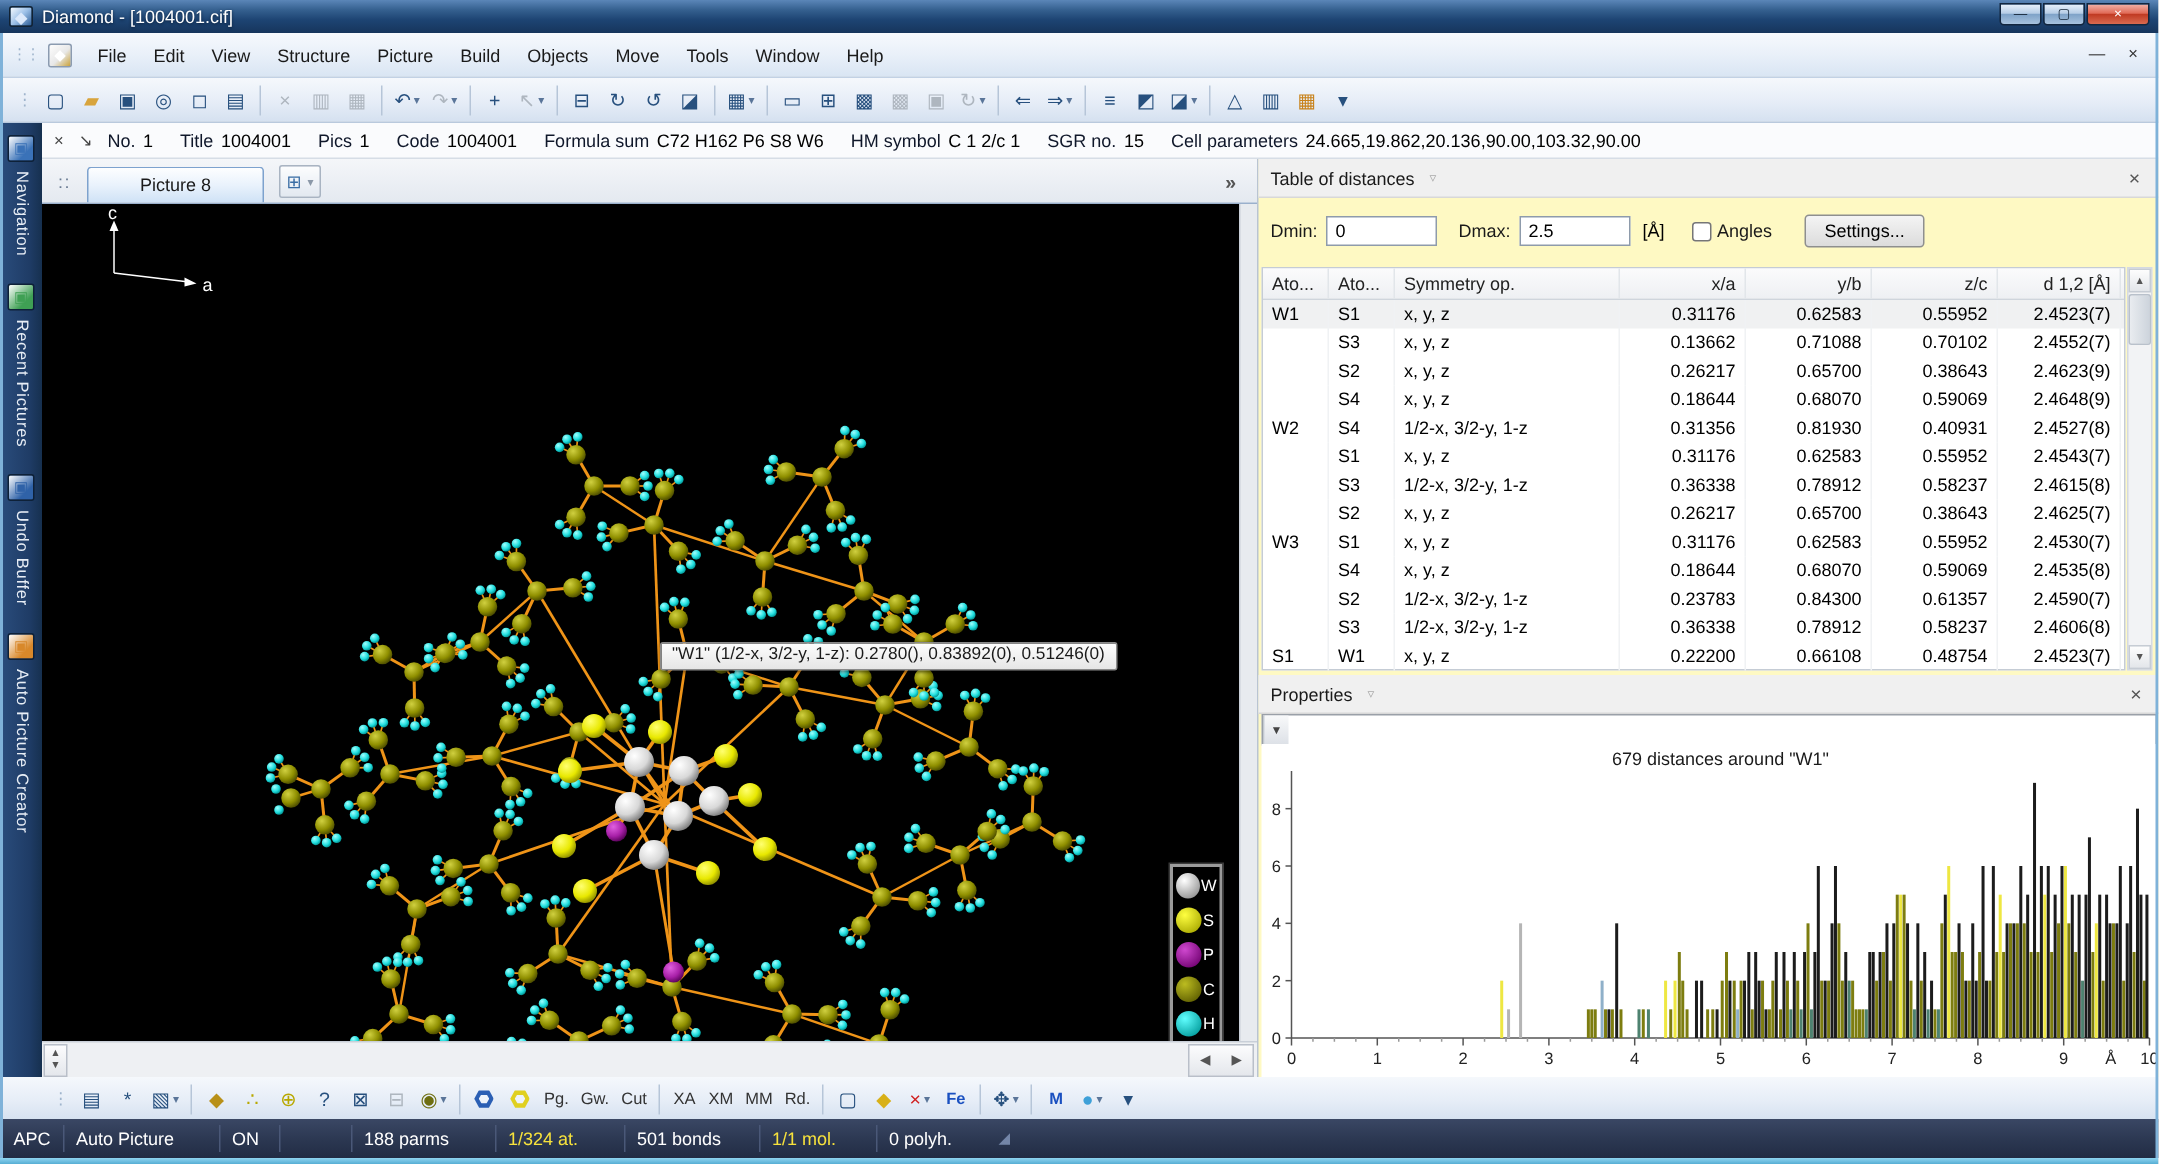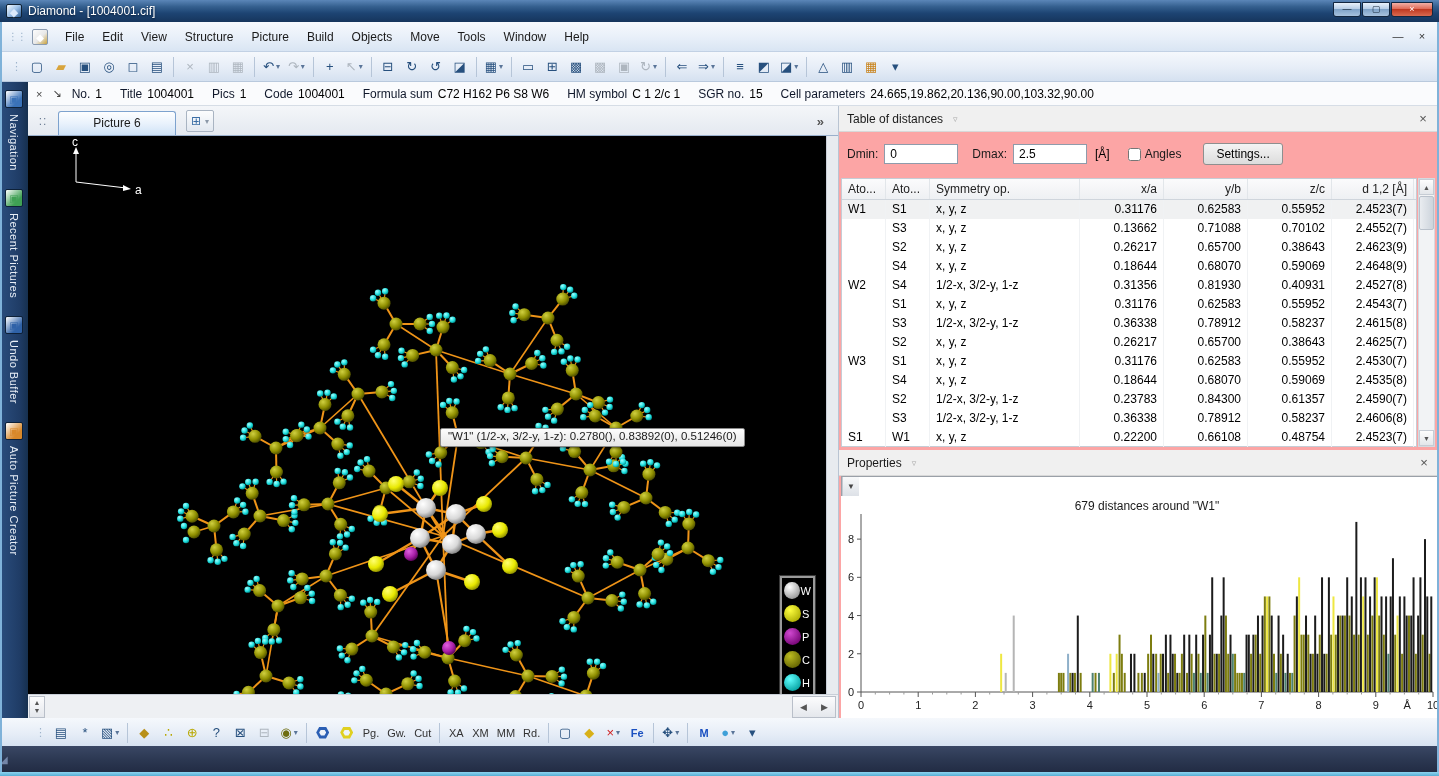--- a/index.html
+++ b/index.html
@@ -84,21 +84,21 @@
 
   
   #atom-tooltip { position:absolute; left:412px; top:292px; height:19px; padding:1px 7px; font-size:11.5px; color:#1a1a1a;
     background:linear-gradient(180deg,#fdfdfd,#e6e6e6); border:1px solid #8a8a8a; border-radius:2px; box-shadow:1px 1px 3px rgba(0,0,0,0.6); white-space:nowrap; }
   #legend { position:absolute; right:11px; top:440px; width:35px; height:121px; background:#000; border:2px solid #9a9a9a; outline:1px solid #3a3a3a; padding:1px 2px; }
   .lg-row { display:flex; align-items:center; height:23px; }
   .lg-sphere { width:17px; height:17px; border-radius:50%; }
   .lg-label { color:#fff; font-size:11px; margin-left:1px; }
 
   
-  #rightpanel { position:absolute; left:838px; top:106px; width:601px; height:612px; background:#fca5a5; border-left:1px solid #b9c4d2; }
+  #rightpanel { position:absolute; left:838px; top:106px; width:601px; height:612px; background:#fef9c3; border-left:1px solid #b9c4d2; }
   .panel-header { height:26px; border-bottom:1px solid #d8d8d8; display:flex; align-items:center; padding:0 8px; color:#1a1a1a; background:#f0f0f0; }
   .panel-header .ph-title { flex:0 0 auto; }
   .panel-header .ph-grip { color:#aaa; font-size:9px; margin-left:10px; flex:1; }
   .panel-header .ph-close { color:#555; font-size:13px; width:16px; text-align:center; }
   #dist-controls { height:44px; display:flex; align-items:center; padding:0 8px; gap:6px; }
   #dist-controls label { color:#1a1a1a; }
   #dist-controls input[type=text] { width:74px; height:20px; border:1px solid #8e9bab; padding:1px 5px; font-size:12px; font-family:inherit; }
   #dist-controls .unit { margin-left:2px; }
   #dist-controls .chk { margin-left:12px; display:flex; align-items:flex-end; gap:4px; }
   #settings-btn { margin-left:16px; height:22px; padding:0 12px; border:1px solid #8e8f8f; border-radius:3px;
@@ -307,21 +307,21 @@
     </div>
     <div class="side-tab">
       <span class="s-icon" style="background: linear-gradient(135deg, rgb(255, 255, 255) 0%, rgb(216, 136, 42) 70%); color: rgb(216, 136, 42);">▣</span>
       <span class="s-label">Auto Picture Creator</span>
     </div>
   </div>
 
 <div id="leftpane">
   <div id="tabbar">
     <span class="tgrid">::</span>
-    <div id="picture-tab">Picture 6</div>
+    <div id="picture-tab">Picture 8</div>
     <div id="new-pic-btn">
       <span>⊞</span>
       <span class="dd">▾</span>
     </div>
     <span id="tab-overflow">»</span>
   </div>
 
   <div id="canvas-wrap">
     <svg id="molsvg" width="798" height="558" viewBox="0 0 798 558">
       <defs>
@@ -1763,17 +1763,28 @@
     <span class="tb-btn">
       <span style="color: rgb(62, 160, 216);">●</span>
       <span class="dd">▾</span>
     </span>
     <span class="tb-btn">
       <span>▾</span>
     </span>
   </div>
 
 <div id="statusbar">
+  <span id="status-fields" style="display: flex;">
+      <span class="st-field" style="min-width: 34px;">APC</span>
+      <span class="st-field" style="min-width: 104px;">Auto Picture</span>
+      <span class="st-field" style="min-width: 40px;">ON</span>
+      <span class="st-field" style="min-width: 48px;"></span>
+      <span class="st-field" style="min-width: 96px;">188 parms</span>
+      <span class="st-field hl" style="min-width: 86px;">1/324 at.</span>
+      <span class="st-field" style="min-width: 90px;">501 bonds</span>
+      <span class="st-field hl" style="min-width: 78px;">1/1 mol.</span>
+      <span class="st-field" style="min-width: 82px;">0 polyh.</span>
+    </span>
   <span id="st-grip">◢</span>
 </div>
 <div id="bottom-frame"></div>
 <div id="frame-left"></div>
 <div id="frame-right"></div>
 
 </body></html>

